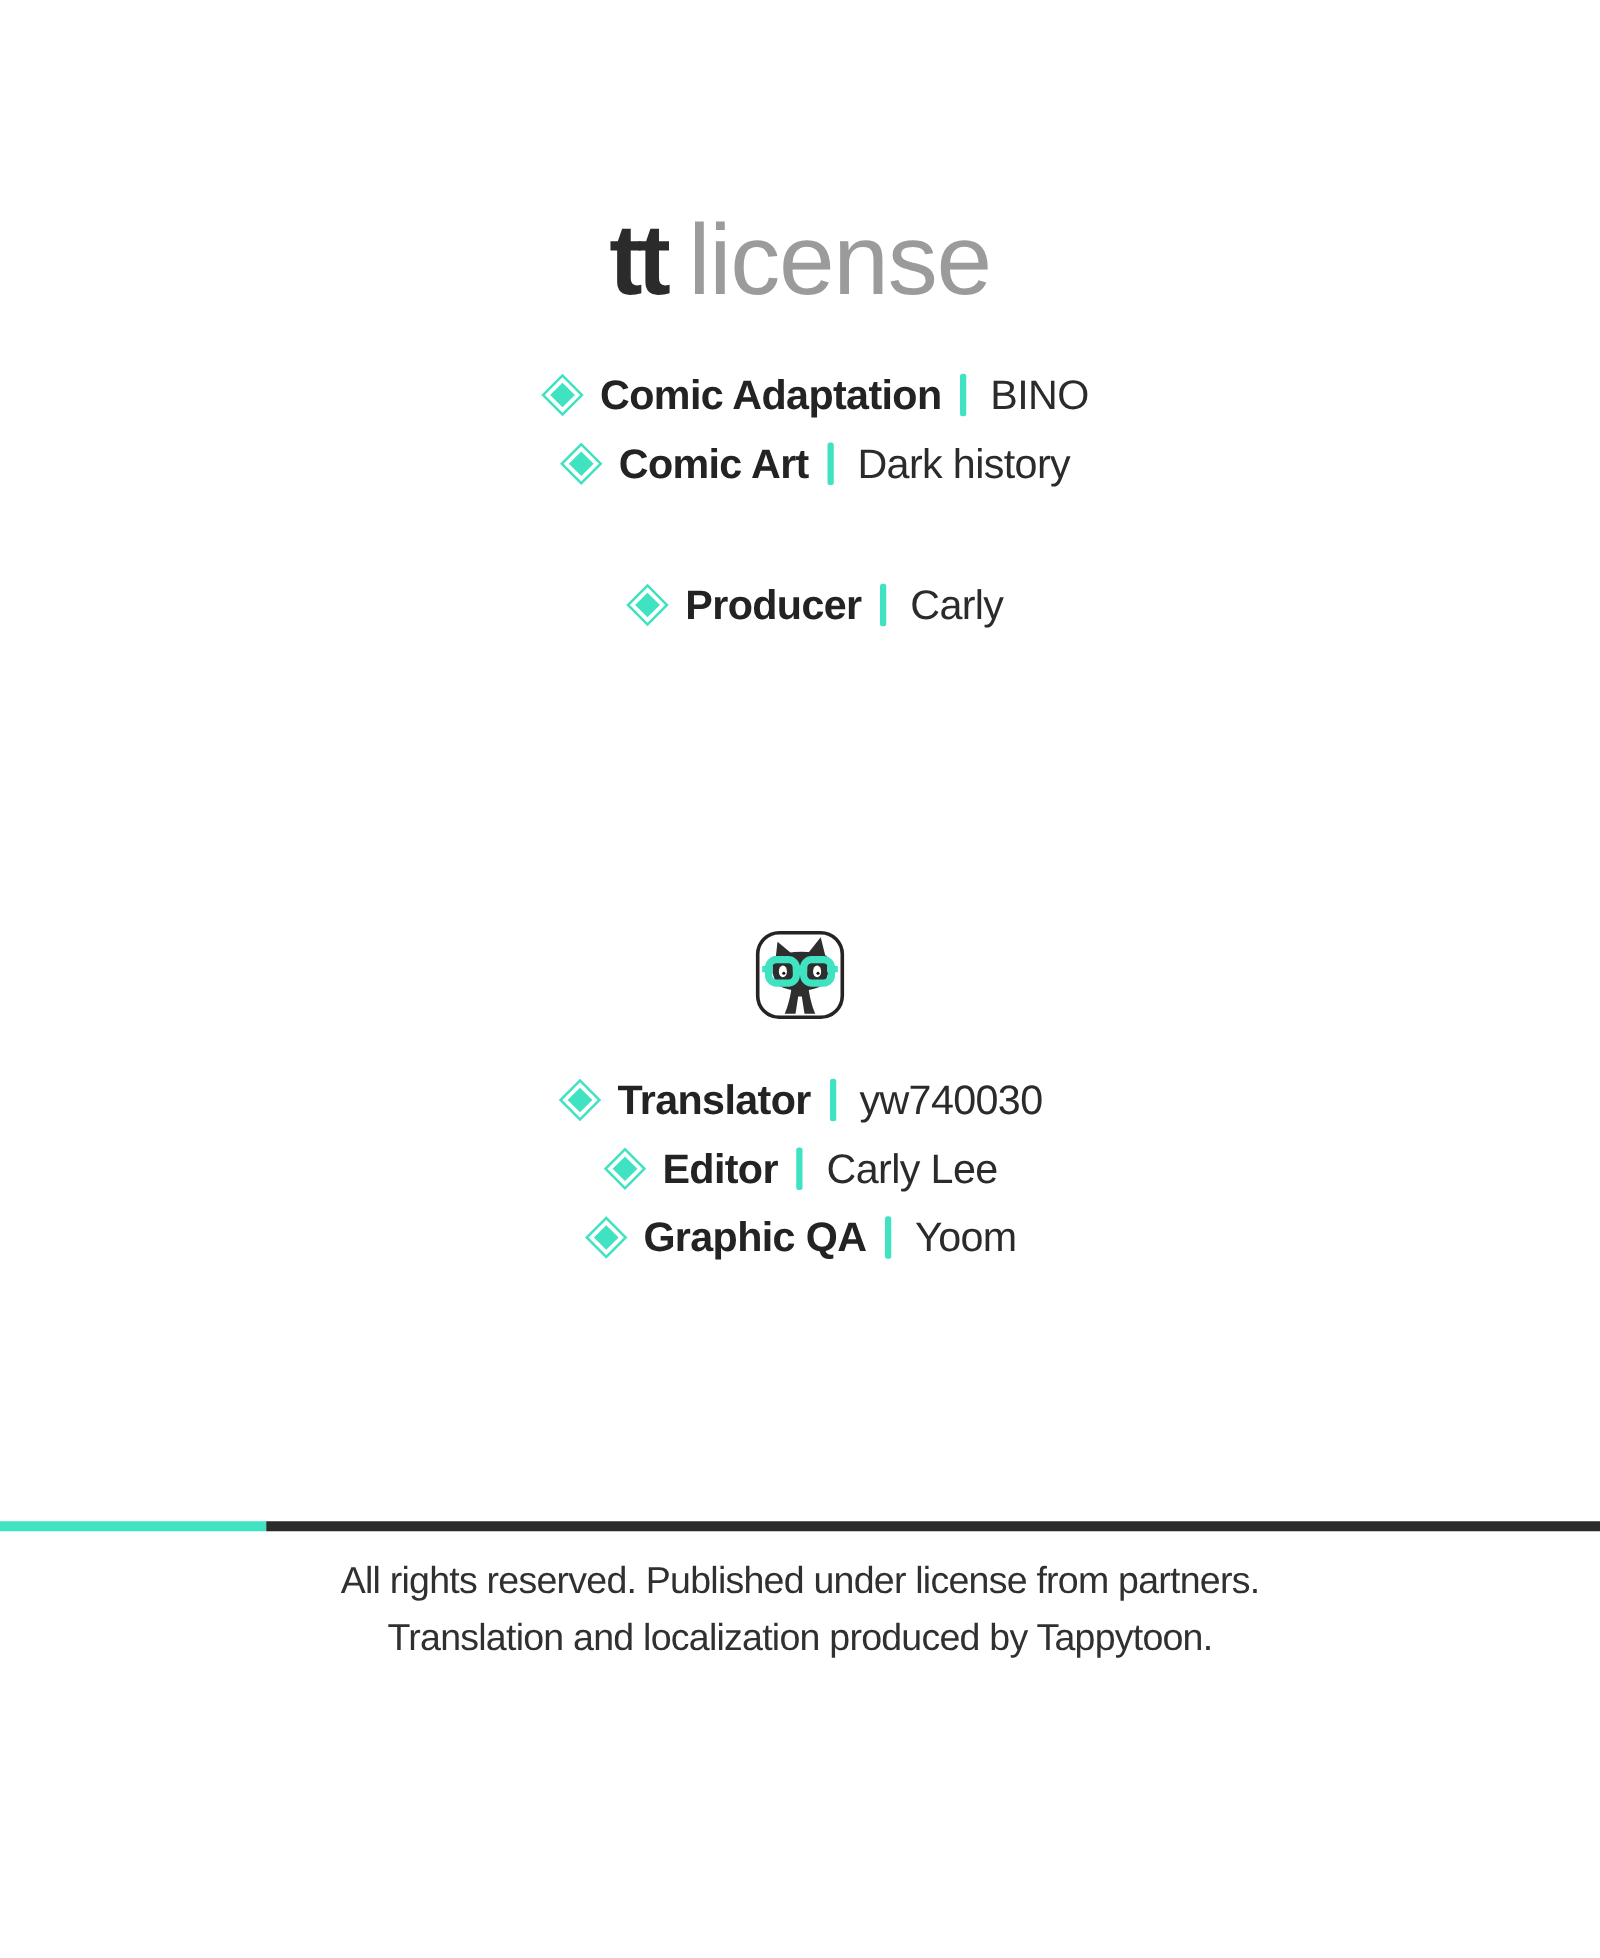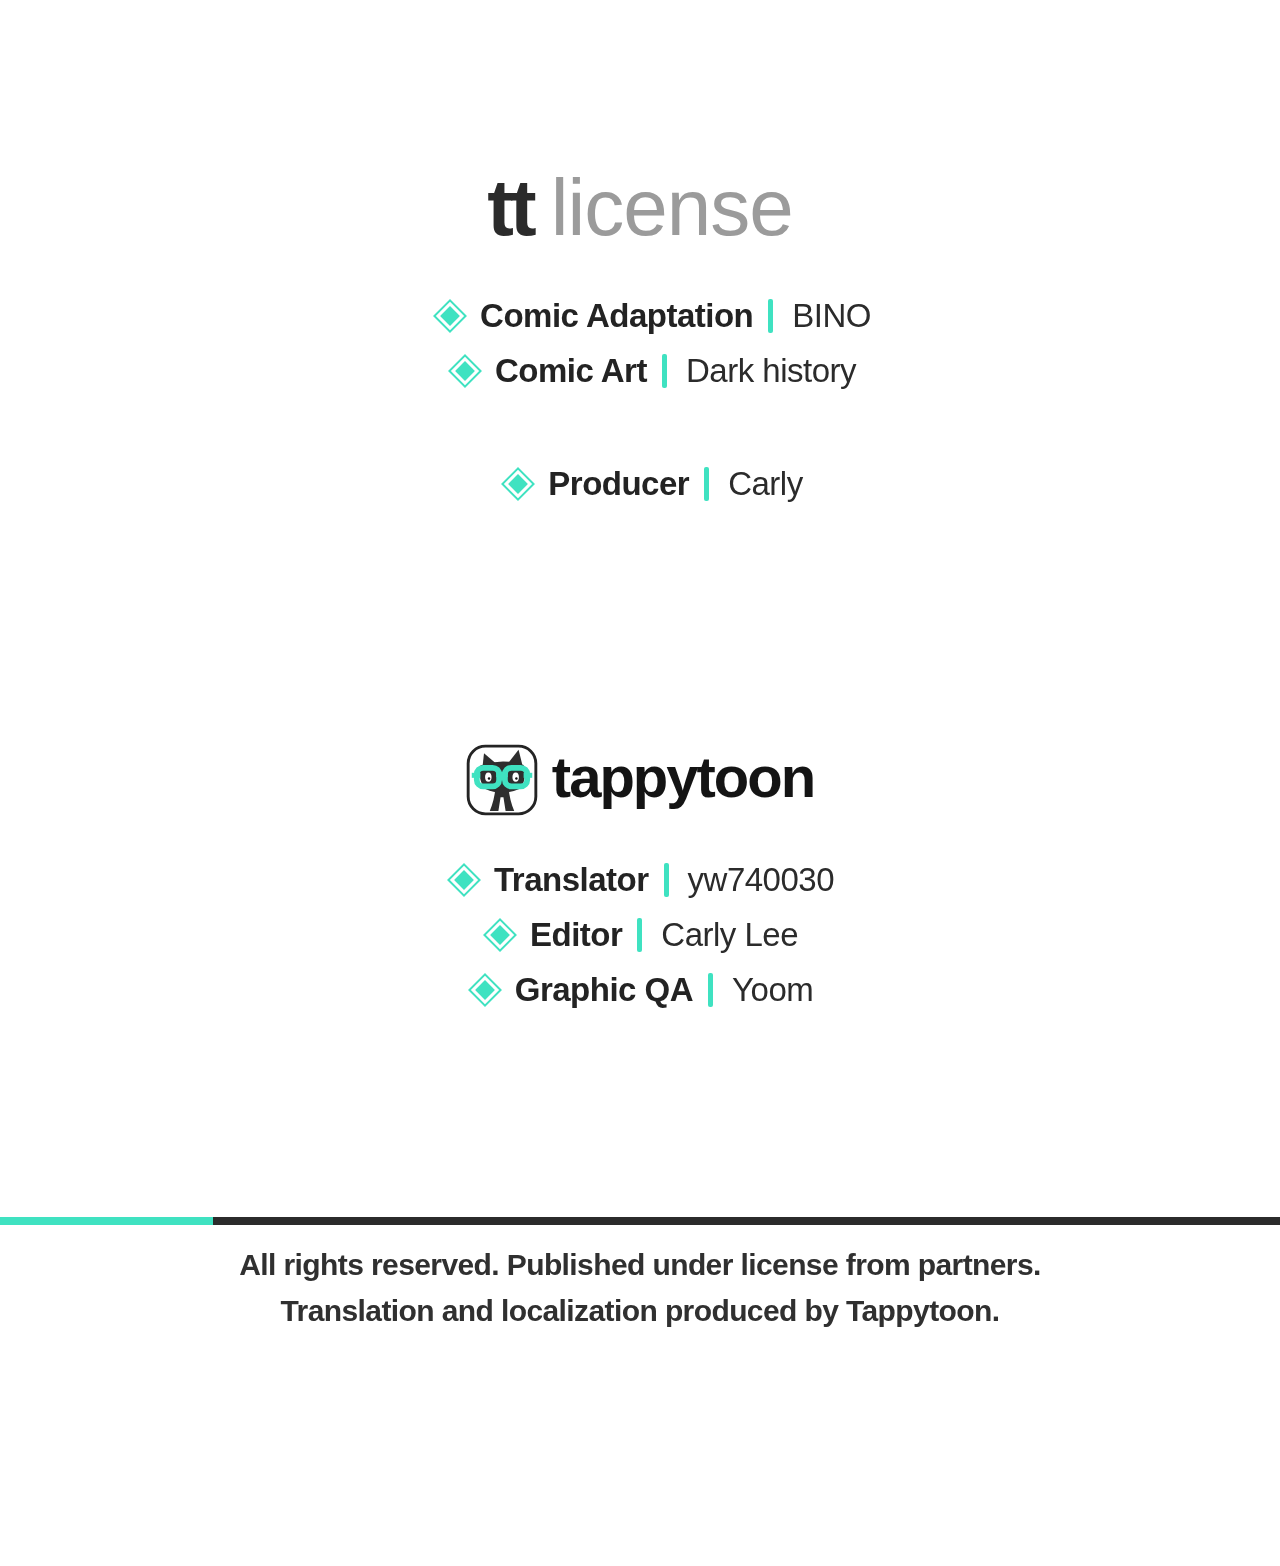--- a/index.html
+++ b/index.html
@@ -91,21 +91,21 @@
   }
   .divider .seg-teal{width:213px;height:100%;background:var(--teal);}
   .divider .seg-dark{flex:1;height:100%;background:#2b2b2b;}
 
   
   .footer{
     position:absolute;top:1242px;left:0;width:100%;
     text-align:center;
     font-size:30px;line-height:46px;
     color:#303030;letter-spacing:-0.6px;
-    font-weight:700;
+    font-weight:400;
   }
 </style>
 </head>
 <body>
 
 <div class="page">
 
   <div class="studio-logo">
     <span class="bold">tt</span><span class="light">license</span>
   </div>
@@ -147,21 +147,20 @@
       <rect x="42" y="39" width="16" height="7" fill="#3fe2c1"></rect>
 
       <rect x="15" y="33" width="31" height="26" rx="9" fill="none" stroke="#3fe2c1" stroke-width="8"></rect>
       <rect x="54" y="33" width="31" height="26" rx="9" fill="none" stroke="#3fe2c1" stroke-width="8"></rect>
 
       <ellipse cx="31" cy="46" rx="4.5" ry="6.5" fill="#ffffff"></ellipse>
       <circle cx="32" cy="48" r="1.7" fill="#111111"></circle>
       <ellipse cx="69" cy="46" rx="4.5" ry="6.5" fill="#ffffff"></ellipse>
       <circle cx="70" cy="48" r="1.7" fill="#111111"></circle>
     </svg>
-    <span class="wordmark">tappytoon</span>
   </div>
 
   <div class="credits" id="publisher-credits">
     <div class="credit-line">
       <span class="diamond"></span>
       <span class="credit-label">Translator</span>
       <span class="credit-sep">|</span>
       <span class="credit-value">yw740030</span>
     </div>
     <div class="credit-line">

